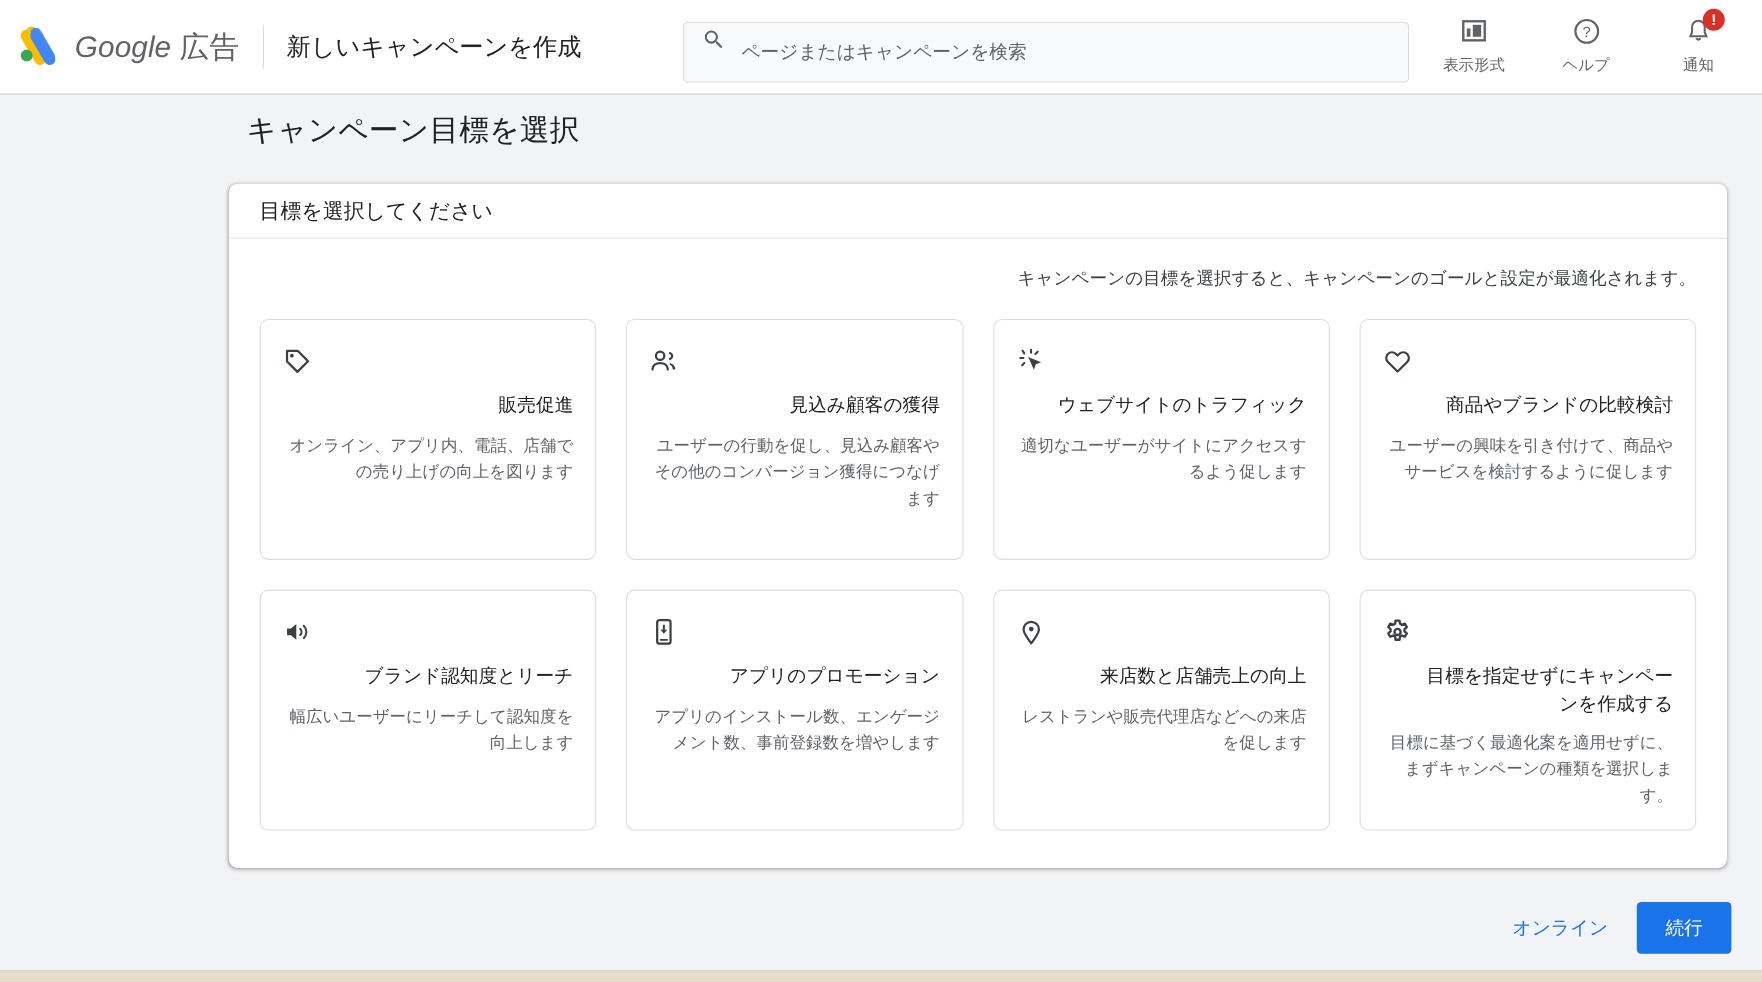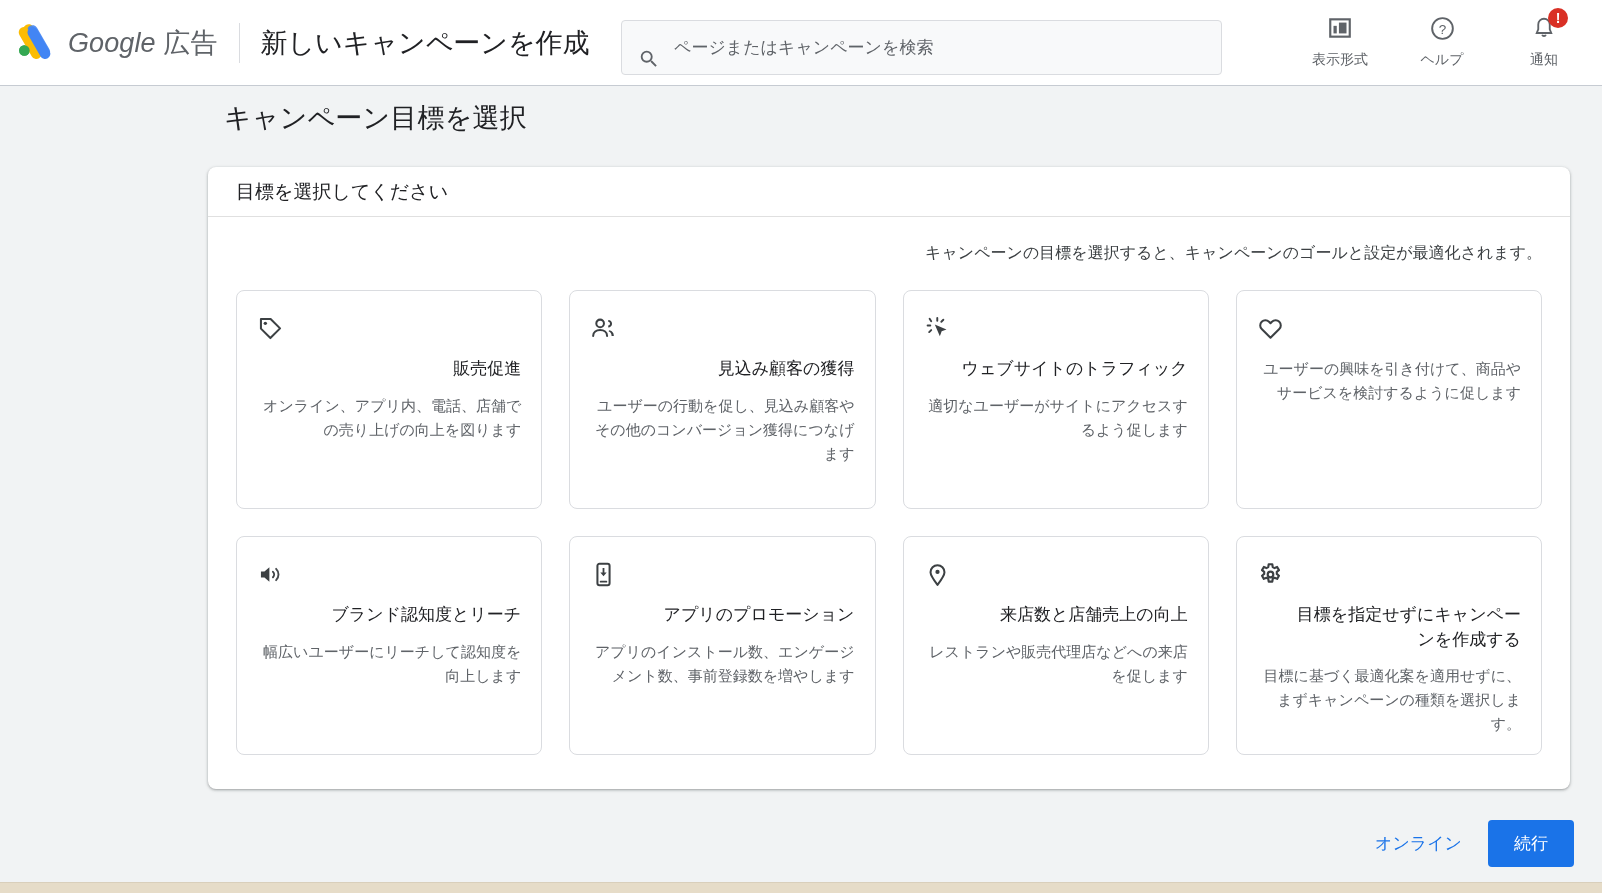--- a/index.html
+++ b/index.html
@@ -38,36 +38,36 @@
     white-space: nowrap;
   }
   .brand-text .g-word { color: #5f6368; font-style: italic; }
   .divider-v {
     width: 1px;
     height: 40px;
     background: #dadce0;
     margin: 0 20px 0 22px;
   }
   .page-context {
-    font-size: 27px;
+    font-size: 22px;
     color: #202124;
     white-space: nowrap;
   }
 
   .search-wrap {
     position: absolute;
     left: 621px;
     top: 20px;
-    width: 601px;
+    width: 660px;
     height: 55px;
     border: 1px solid #dadce0;
     border-radius: 4px;
     background: #f8f9fa;
     display: flex;
-    align-items: flex-end;
+    align-items: flex-start;
     padding: 4px 16px;
   }
   .search-icon { flex: none; width: 22px; height: 22px; margin-right: 14px; }
   .search-input {
     flex: 1;
     border: none;
     outline: none;
     background: transparent;
     font-family: inherit;
     font-size: 17px;
@@ -347,20 +347,21 @@
         <div class="goal-title">ウェブサイトのトラフィック</div>
         <div class="goal-desc">適切なユーザーがサイトにアクセスするよう促します</div>
       </div>
 
       <div class="goal-card">
         <div class="goal-icon">
           <svg width="27" height="27" viewBox="0 0 24 24">
             <path fill="none" stroke="#3c4043" stroke-width="1.8" stroke-linejoin="round" d="M12 20.2 4.2 12.5a4.6 4.6 0 0 1 0-6.5 4.6 4.6 0 0 1 6.5 0l1.3 1.3 1.3-1.3a4.6 4.6 0 0 1 6.5 0 4.6 4.6 0 0 1 0 6.5z"></path>
           </svg>
         </div>
+        <div class="goal-title">商品やブランドの比較検討</div>
         <div class="goal-desc">ユーザーの興味を引き付けて、商品やサービスを検討するように促します</div>
       </div>
 
       <div class="goal-card">
         <div class="goal-icon">
           <svg width="27" height="27" viewBox="0 0 24 24">
             <path fill="#3c4043" d="M3.5 9.3h3.1L11 5.6v12.8l-4.4-3.7H3.5z"></path>
             <g stroke="#3c4043" stroke-width="1.7" stroke-linecap="round" fill="none">
               <path d="M14.2 9.6a3.4 3.4 0 0 1 0 4.8"></path>
               <path d="M17 7a7 7 0 0 1 0 10" opacity="0.95"></path>

